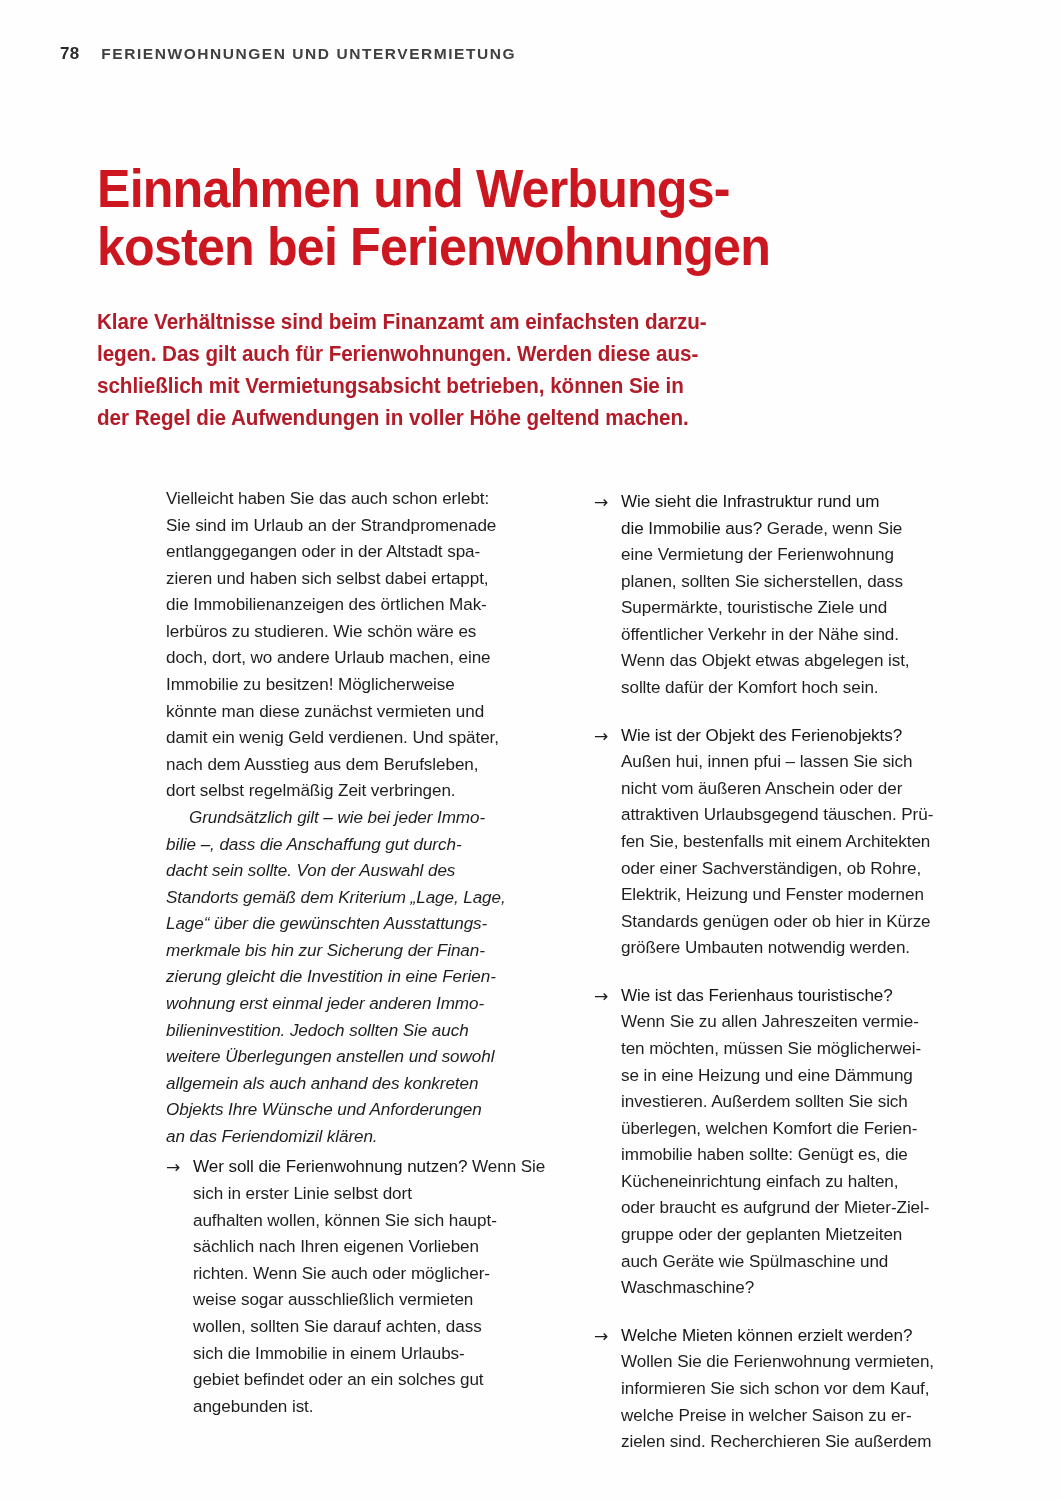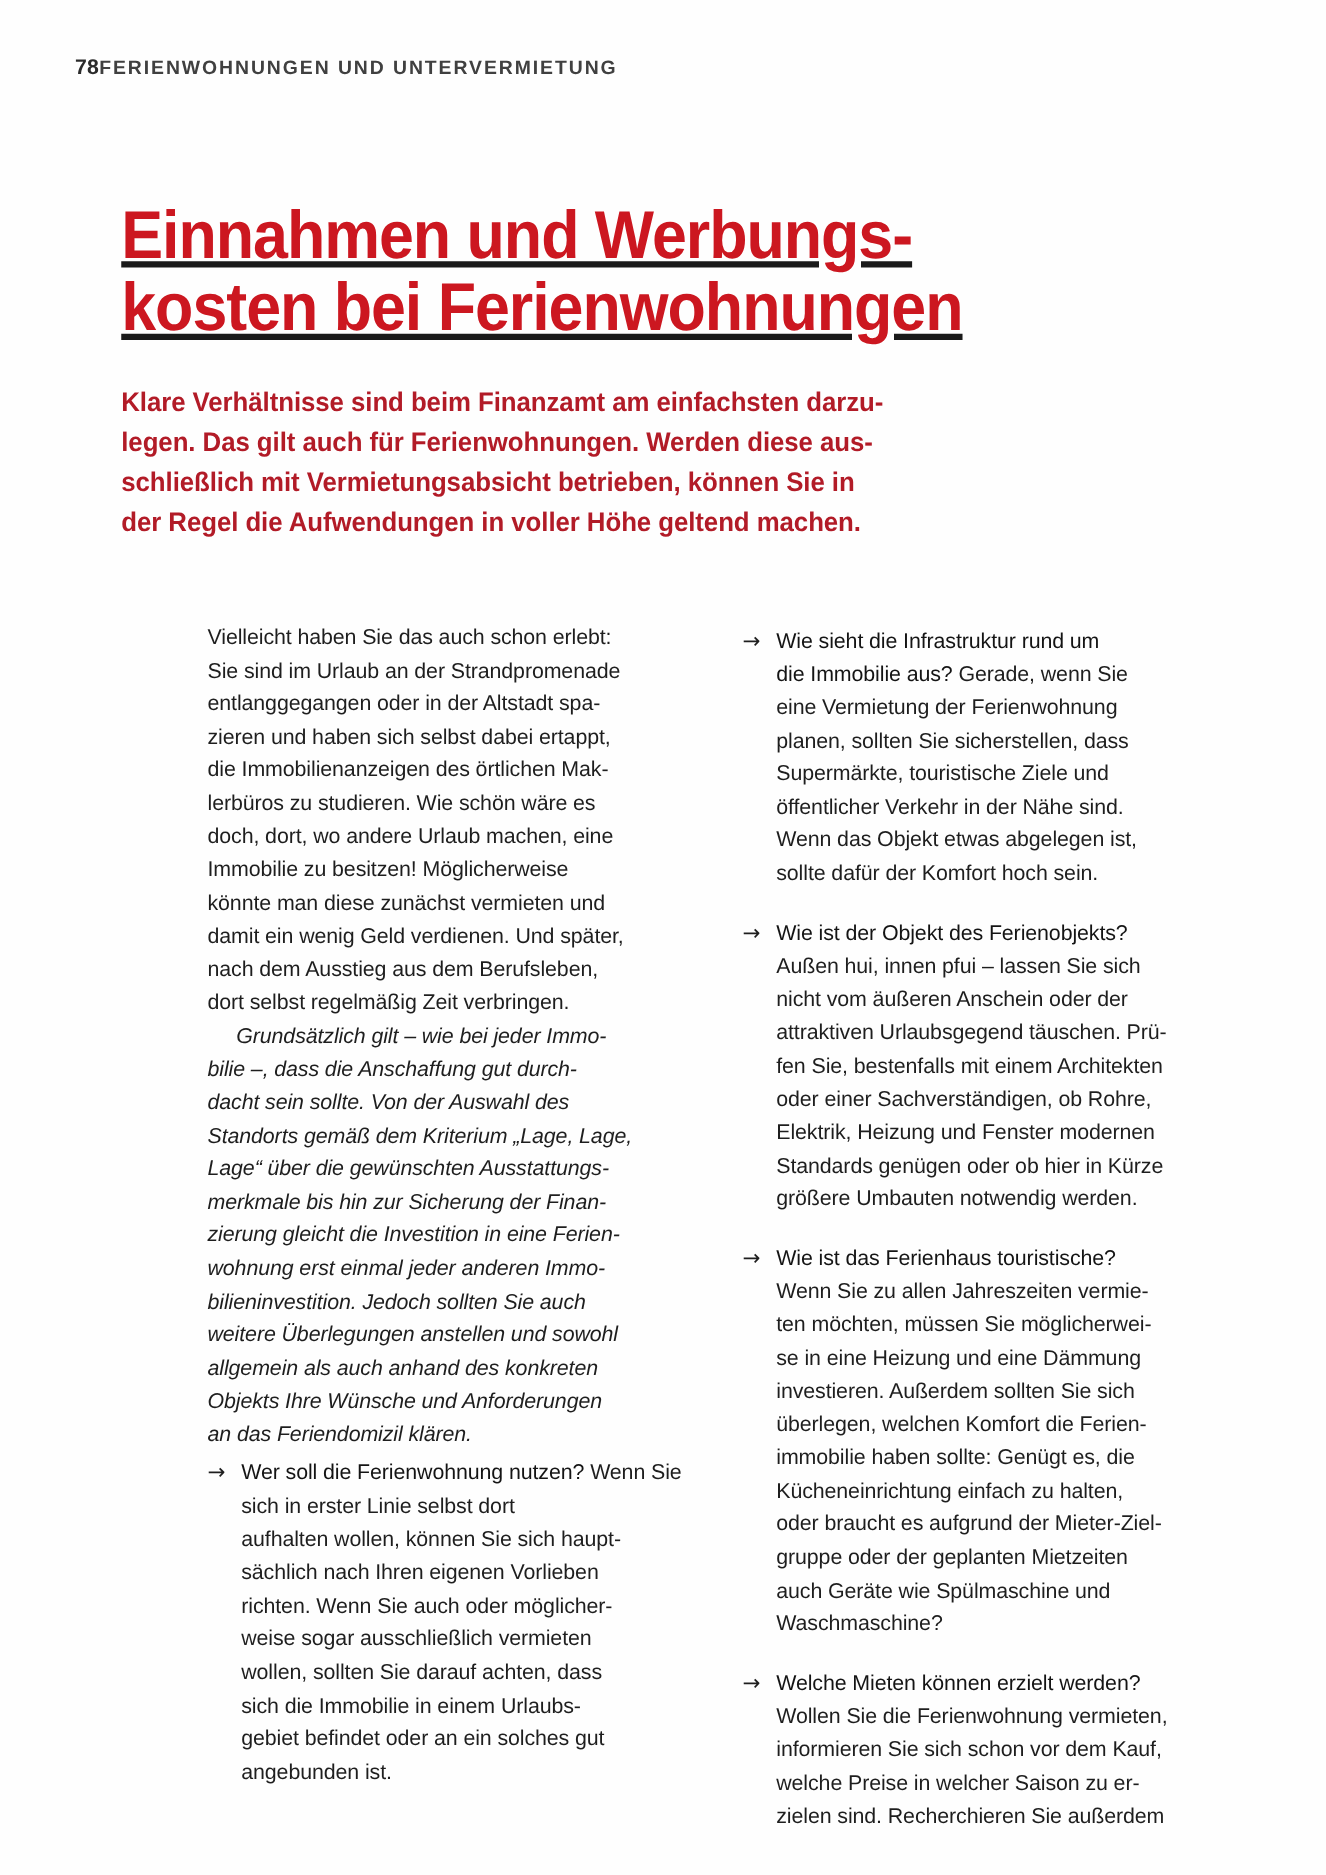--- a/index.html
+++ b/index.html
@@ -24,20 +24,21 @@
   }
 
   
   .running-head {
     position: absolute;
     top: 44px;
     left: 60px;
     right: 60px;
     display: flex;
     align-items: baseline;
+    gap: 22px;
     white-space: nowrap;
   }
   .folio {
     font-size: 17px;
     font-weight: 600;
     color: #2b2b2b;
     letter-spacing: 0.2px;
   }
   .running-title {
     font-size: 15.5px;
@@ -45,21 +46,20 @@
     color: #404040;
     letter-spacing: 1.55px;
   }
 
   
   .headline {
     position: absolute;
     top: 160px;
     left: 97px;
     width: 760px;
-    text-decoration: underline;
   }
   .headline h1 {
     margin: 0;
     font-size: 54px;
     line-height: 1.07;
     font-weight: 700;
     color: #cc1720;
     letter-spacing: -0.9px;
     font-family: "Liberation Sans Narrow", "Liberation Sans", "DejaVu Sans Condensed", sans-serif;
     transform: scaleX(0.93);
@@ -85,21 +85,20 @@
   }
 
   
   .body-columns {
     position: absolute;
     top: 486px;
     left: 166px;
     right: 72px;
     display: flex;
     gap: 48px;
-    margin-top: 11px;
   }
   .col {
     width: 380px;
     flex: 0 0 380px;
   }
   .col p {
     margin: 0;
     font-size: 17.1px;
     line-height: 1.555;
     color: #1e1e1e;

